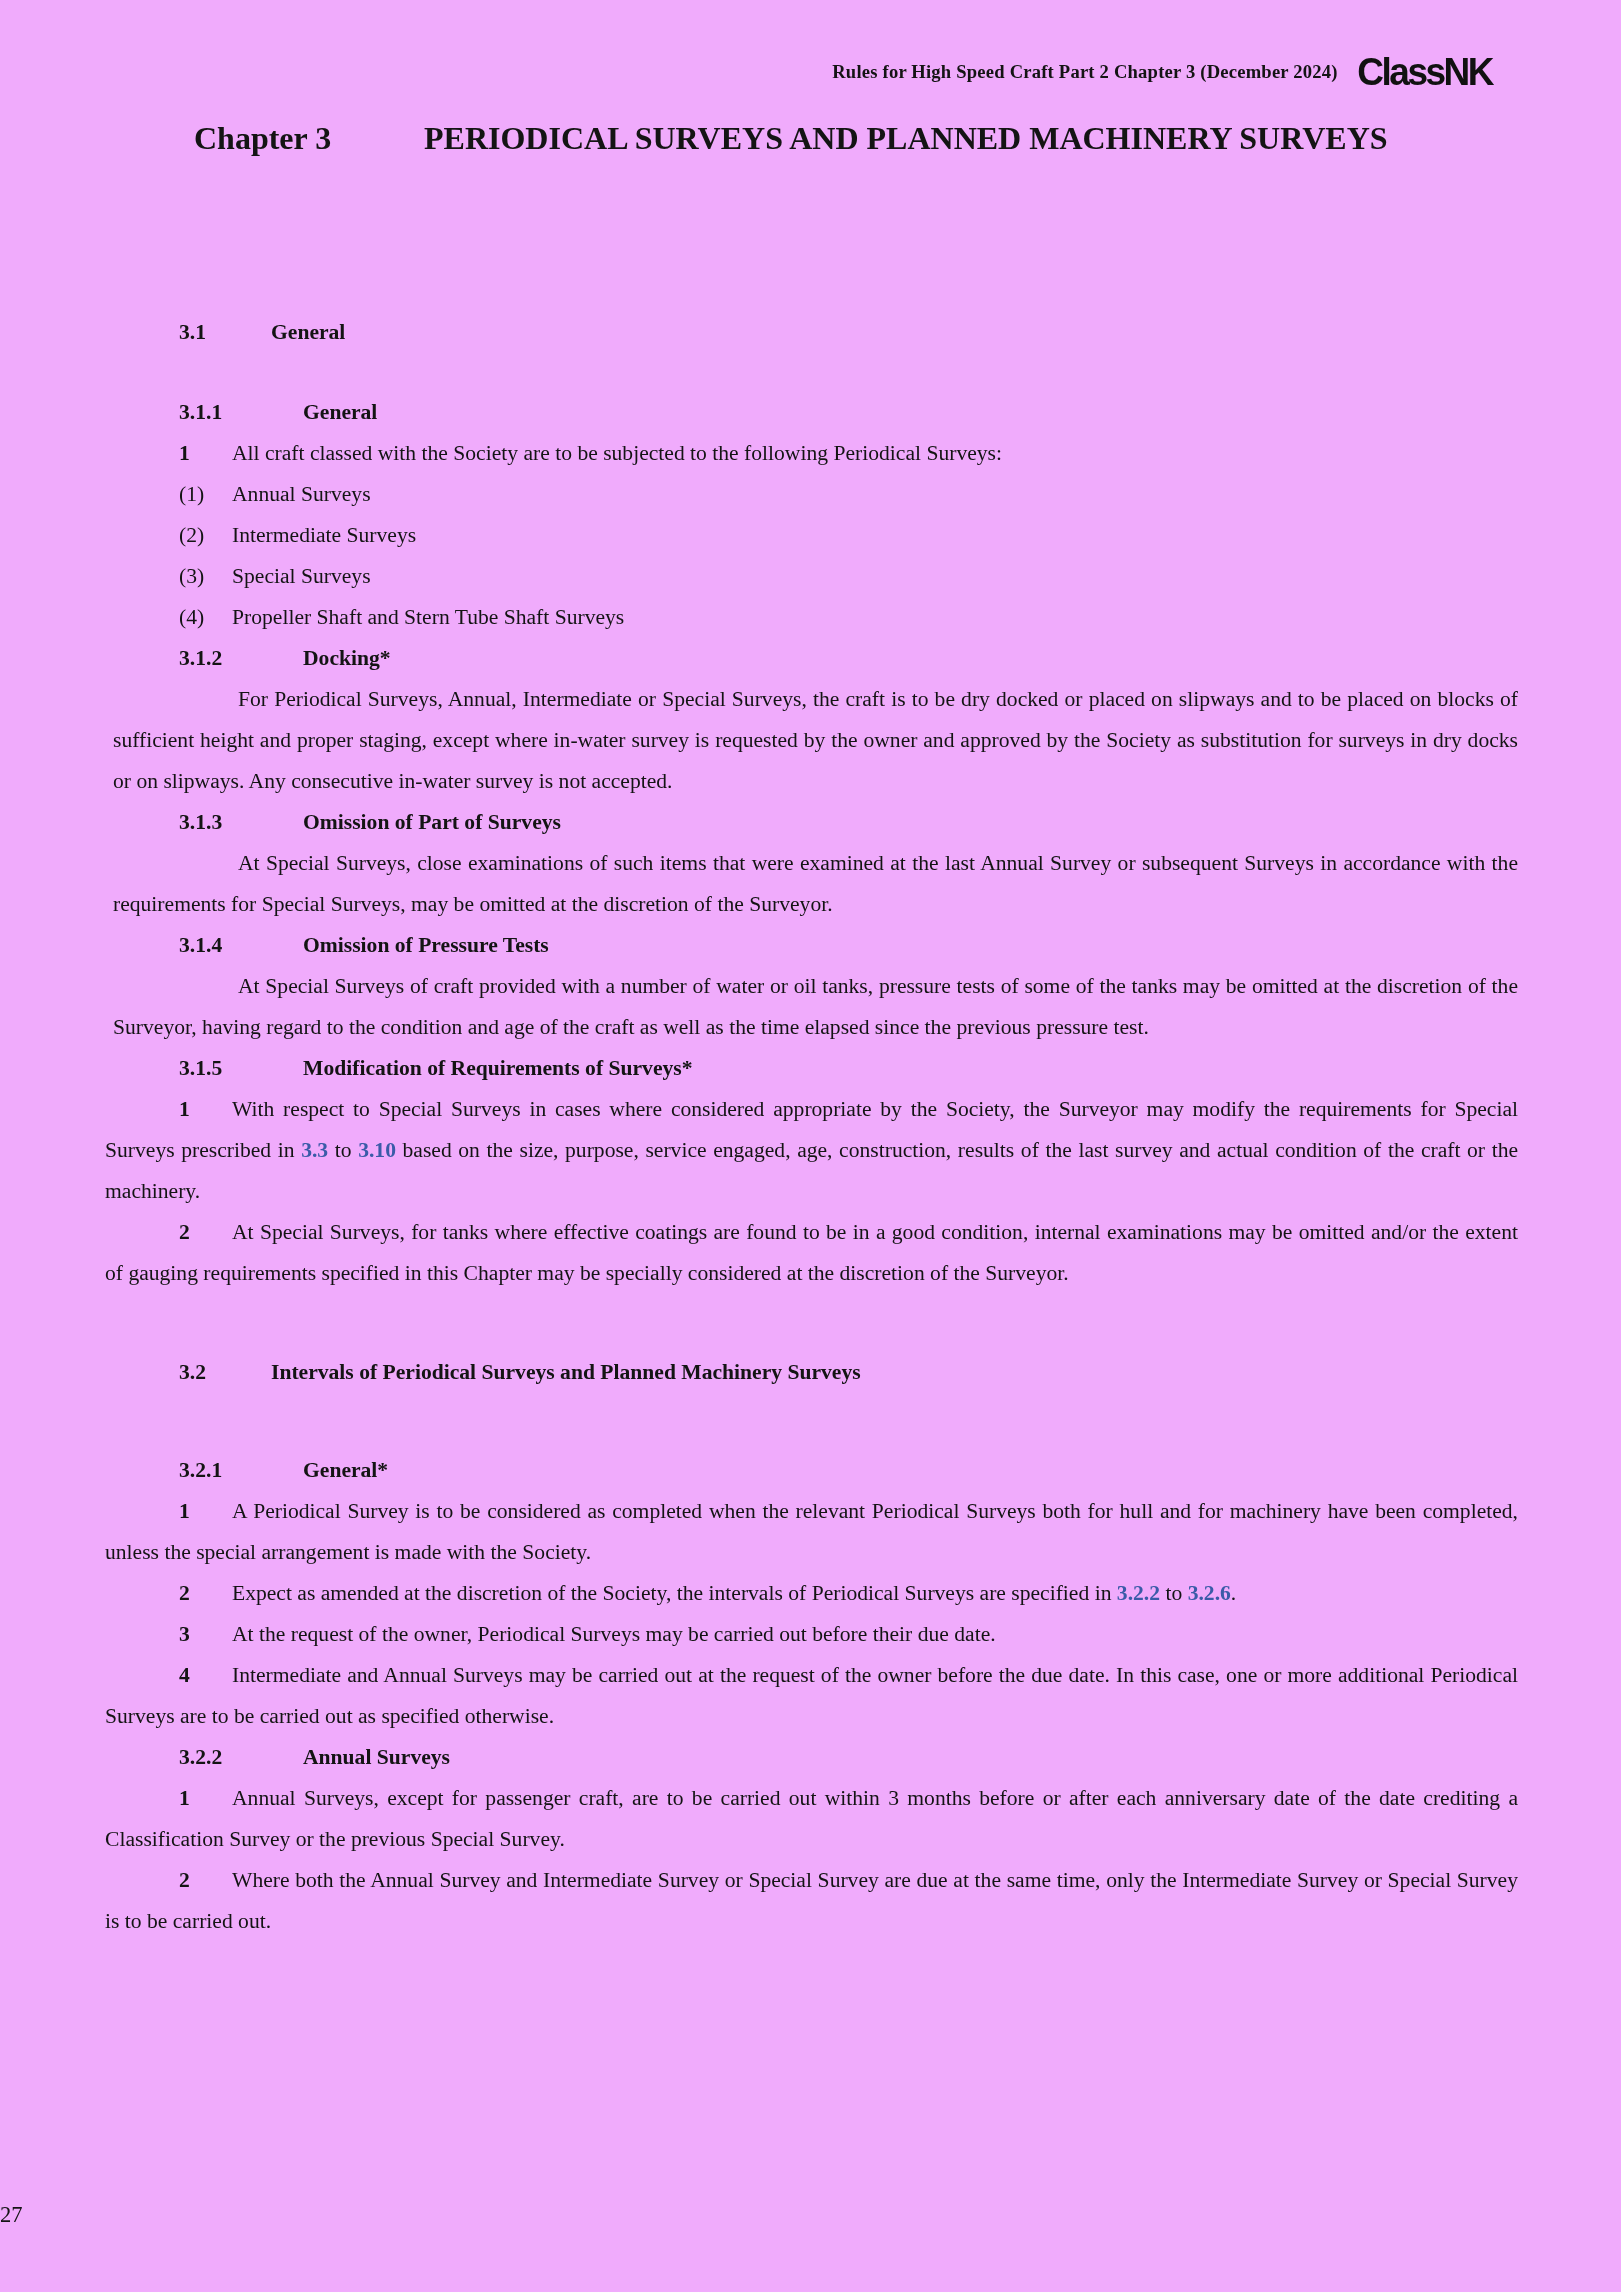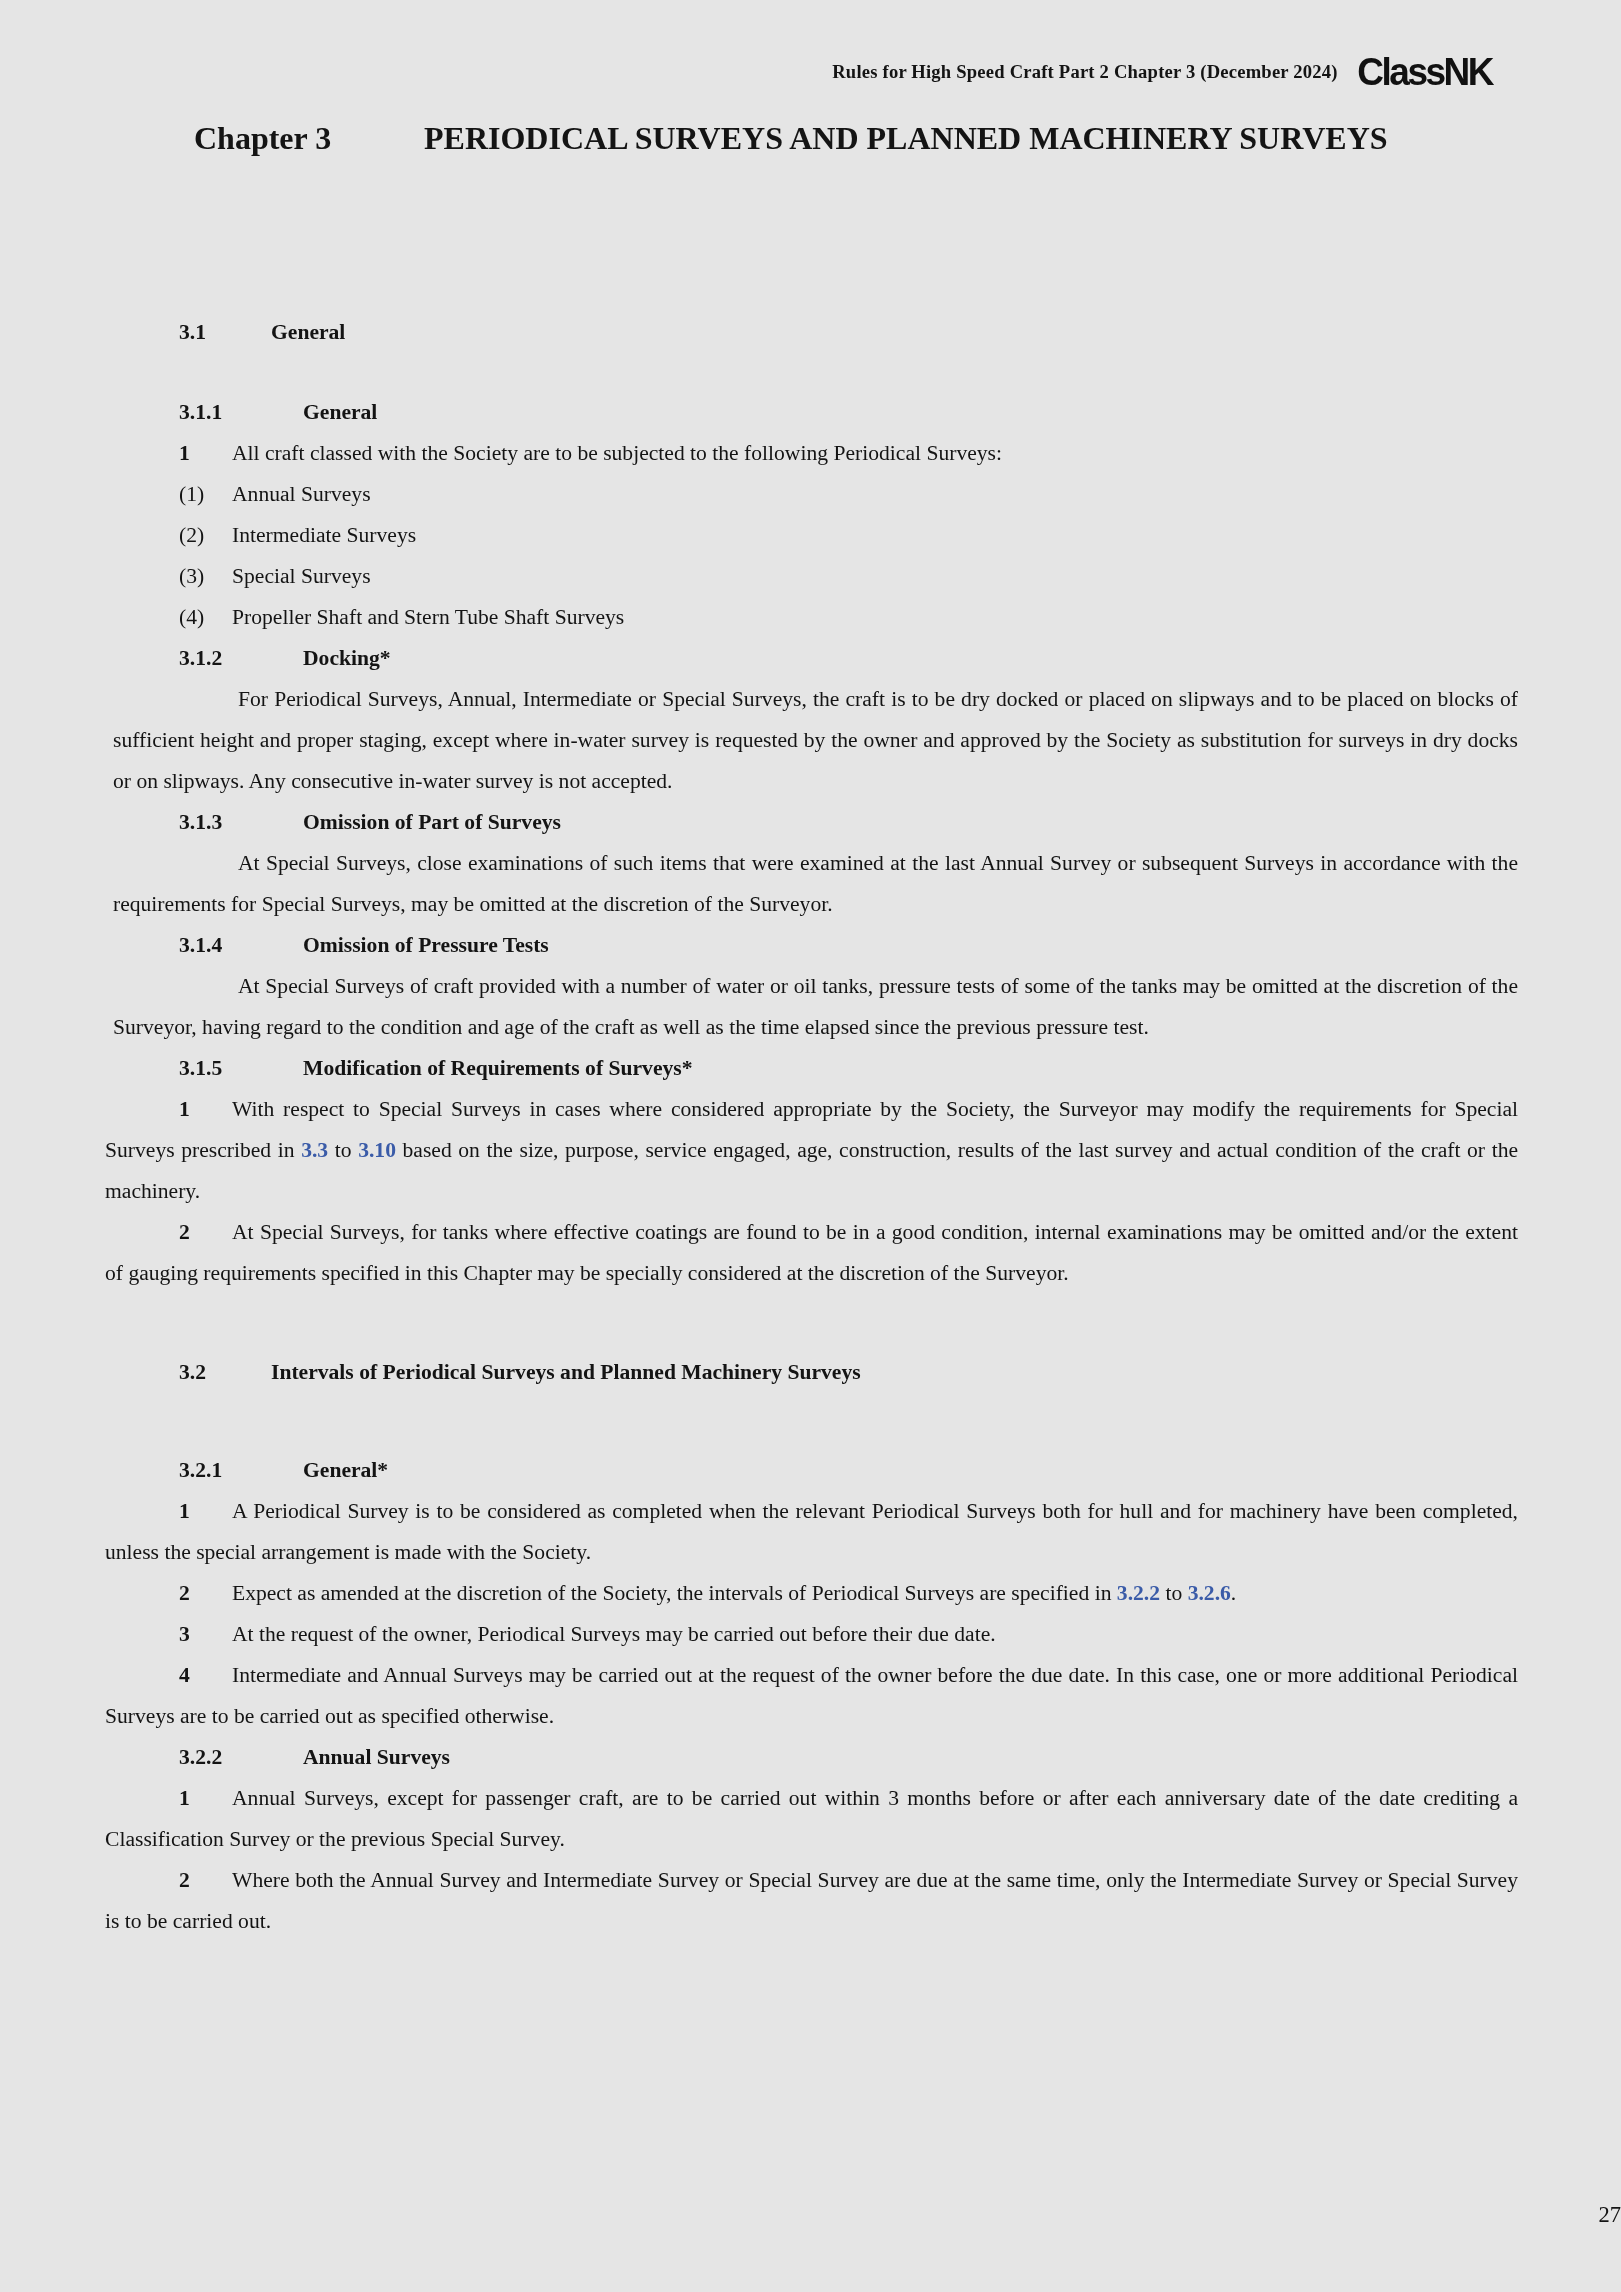--- a/index.html
+++ b/index.html
@@ -1,19 +1,19 @@
 <!DOCTYPE html>
 <html><head>
 <meta charset="utf-8">
 <style>
   html,body{margin:0;padding:0;background:#777;}
   .page{
     position:relative;
     width:1621px;height:2293px;
-    background:#e5e5e5;
+    background:#f0abfc;
     font-family:"Liberation Serif", serif;
     color:#141414;
     margin:0 auto;
     overflow:hidden;
   }
   .content{padding:0 103px 0 105px;}
 
   
   .header{
     position:absolute;top:51px;right:129px;
@@ -65,21 +65,21 @@
   .ref{
     color:#3a5ba8;
     font-weight:bold;
     text-decoration:none;
     cursor:pointer;
   }
   .it{}
 
   .footer{
     position:absolute;bottom:65px;left:0;right:0;
-    text-align:right;
+    text-align:left;
     font-size:22.5px;
   }
 </style>
 </head>
 <body>
 
 <div class="page">
 
   <div class="header">
     <span class="header-title">Rules for High Speed Craft Part 2 Chapter 3 (December 2024)</span>

